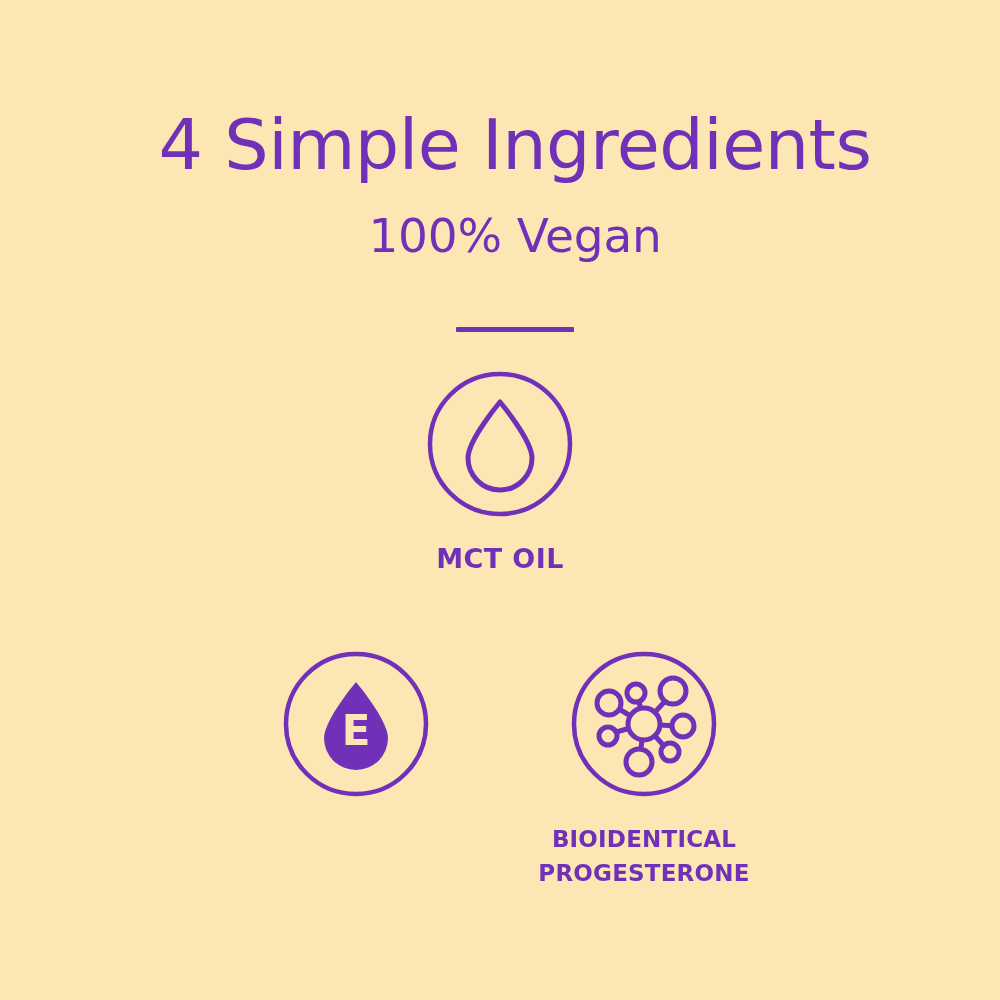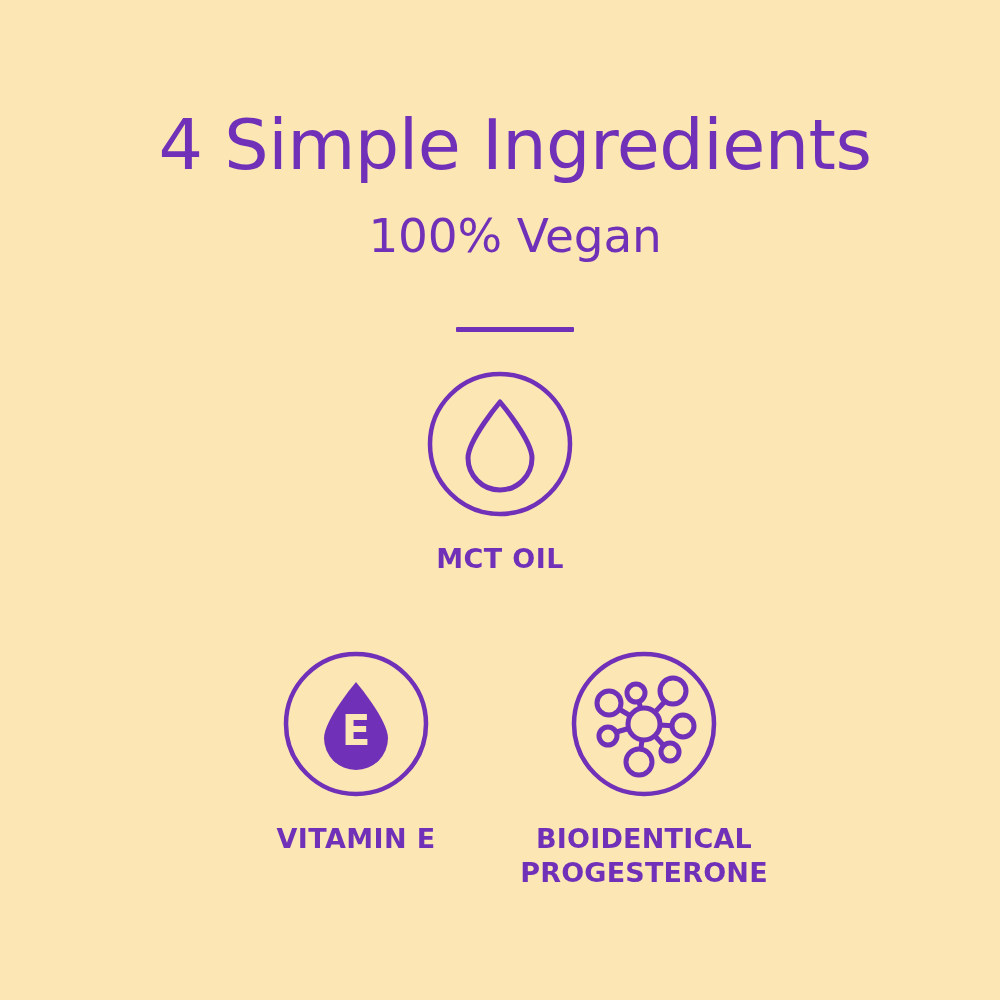--- a/index.html
+++ b/index.html
@@ -105,21 +105,21 @@
     font-size: 27px;
     line-height: 34px;
     font-weight: 700;
     letter-spacing: 0.4px;
     color: #7030b8;
     text-align: center;
     text-transform: uppercase;
     white-space: pre-line;
   }
   .label.two-line {
-    font-size: 27px;
+    font-size: 23px;
     line-height: 34px;
     letter-spacing: 0.2px;
   }
 </style>
 </head>
 <body>
 
 <div id="page">
 
   <div class="header">
@@ -156,21 +156,20 @@
         <div class="badge">
           <svg viewBox="0 0 148 148" xmlns="http://www.w3.org/2000/svg">
             <circle cx="74" cy="74" r="70" fill="none" stroke="#7030b8" stroke-width="4.5"></circle>
             <path d="M74 32
                      C 74 32, 106 70, 106 88
                      A 32 32 0 0 1 42 88
                      C 42 70, 74 32, 74 32 Z" fill="#7030b8" stroke="none"></path>
             <text x="74" y="95" text-anchor="middle" font-family="DejaVu Sans, sans-serif" font-size="42" font-weight="700" fill="#fce6b4">E</text>
           </svg>
         </div>
-        <div class="label">VITAMIN E</div>
       </div>
 
       <div class="cell">
         <div class="badge">
           <svg viewBox="0 0 148 148" xmlns="http://www.w3.org/2000/svg">
             <circle cx="74" cy="74" r="70" fill="none" stroke="#7030b8" stroke-width="4.5"></circle>
             <g stroke="#7030b8" stroke-width="5" fill="none" stroke-linecap="round">
               <line x1="74" y1="74" x2="99" y2="47"></line>
               <line x1="74" y1="74" x2="68" y2="47"></line>
               <line x1="74" y1="74" x2="44" y2="56"></line>

